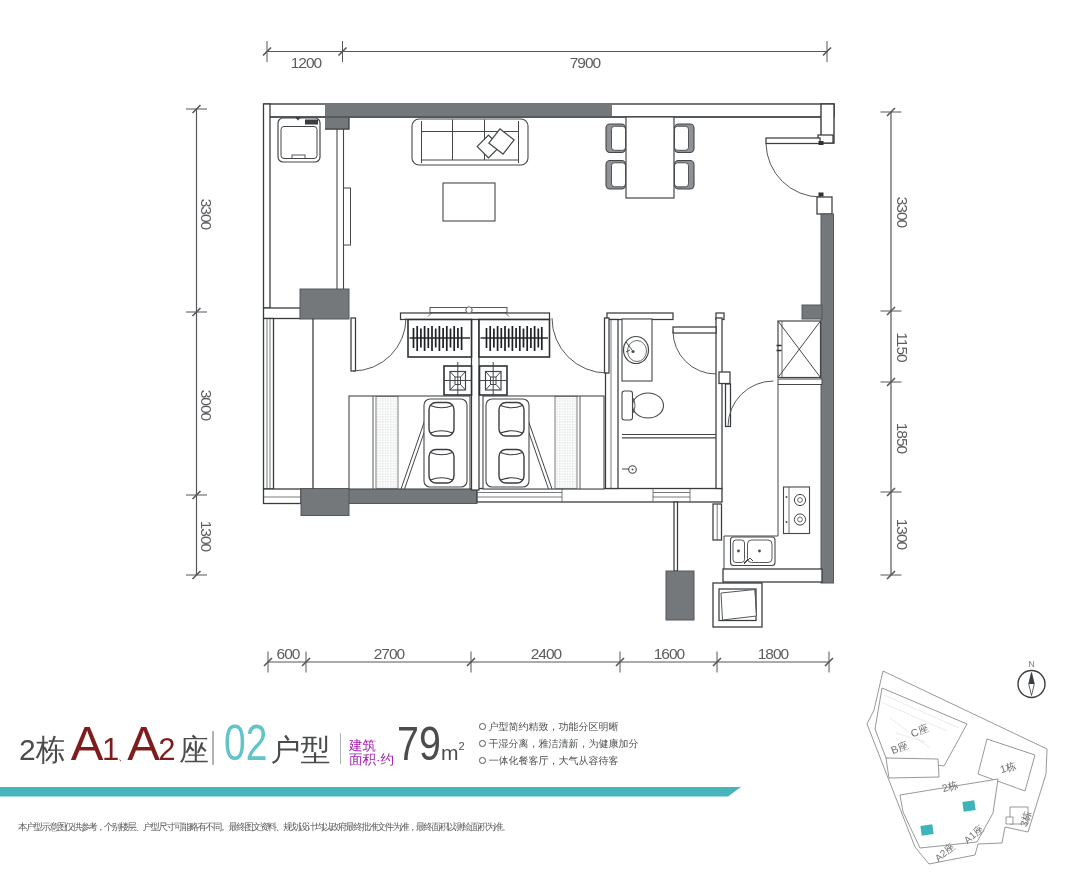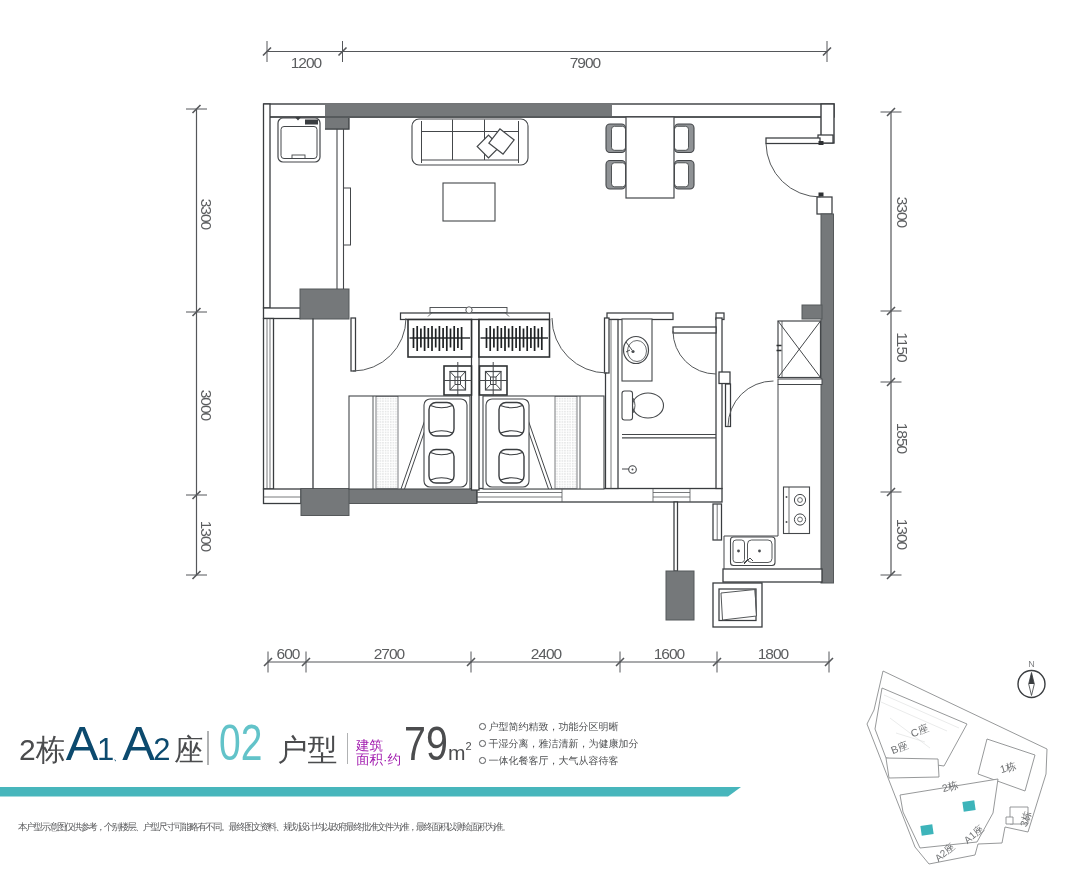--- a/index.html
+++ b/index.html
@@ -419,25 +419,25 @@
 <circle cx="1031.5" cy="684" r="13.5" stroke="#3a3d40" stroke-width="1.4"></circle>
 <path d="M1031.5,672.5 L1034.3,684 L1031.5,695.5 L1028.7,684 Z" stroke="#3a3d40" stroke-width="0.8" fill="#ffffff"></path>
 <path d="M1031.5,672.5 L1034.3,684 L1028.7,684 Z" fill="#3a3d40" stroke="none"></path>
 <text x="1031.5" y="667" fill="#7d7f81" stroke="none" font-size="9" text-anchor="middle">N</text>
 </g>
 </g>
 </svg>
 
 <div class="abs" style="left:19px;top:714px;width:500px;height:56px;display:flex;align-items:baseline;white-space:nowrap;">
 <span style="font-size:30px;color:#4b4c4e;">2栋</span>
-    <span style="font-size:49px;color:#0c4a6e;letter-spacing:-1.5px;">A<span style="font-size:31px;">1</span><span style="font-size:11px;">、</span>A<span style="font-size:31px;">2</span></span>
+    <span style="font-size:49px;color:#7f1d1d;margin-left:5px;letter-spacing:-1.5px;">A<span style="font-size:31px;">1</span><span style="font-size:11px;">、</span>A<span style="font-size:31px;">2</span></span>
     <span style="font-size:30px;color:#4b4c4e;margin-left:5px;">座</span>
     <span style="display:inline-block;width:1.5px;height:34px;background:#b0b2b3;margin-left:3px;transform:translateY(5px);"></span>
     <span style="font-size:50px;color:#62c3c9;display:inline-block;transform:scaleX(0.78);transform-origin:0 0;margin-left:10px;width:41px;">02</span>
-    <span style="font-size:30px;color:#4b4c4e;margin-left:18px;">户型</span>
+    <span style="font-size:30px;color:#4b4c4e;margin-left:6px;">户型</span>
     <span style="display:inline-block;width:1.5px;height:31px;background:#b0b2b3;margin-left:9px;transform:translateY(4px);"></span>
     <span style="font-size:13.5px;line-height:13.5px;color:#a21caf;display:inline-block;transform:translateY(-10px);margin-left:8px;">建筑<br>面积·约</span>
     <span style="font-size:48px;color:#4b4c4e;display:inline-block;transform:scaleX(0.82);transform-origin:0 0;margin-left:3px;width:44px;">79</span>
     <span style="font-size:21px;color:#4b4c4e;text-align:center;">m<span style="font-size:11px;vertical-align:10px;">2</span></span>
 </div>
 
 <div class="abs" style="left:479px;top:718px;width:220px;font-size:10px;color:#4f5153;line-height:17.2px;">
 <div><span style="display:inline-block;width:4.6px;height:4.6px;border:1.3px solid #55575a;border-radius:50%;margin-right:3px;vertical-align:0.5px;"></span>户型简约精致，功能分区明晰</div>
 <div><span style="display:inline-block;width:4.6px;height:4.6px;border:1.3px solid #55575a;border-radius:50%;margin-right:3px;vertical-align:0.5px;"></span>干湿分离，雅洁清新，为健康加分</div>
 <div><span style="display:inline-block;width:4.6px;height:4.6px;border:1.3px solid #55575a;border-radius:50%;margin-right:3px;vertical-align:0.5px;"></span>一体化餐客厅，大气从容待客</div>

